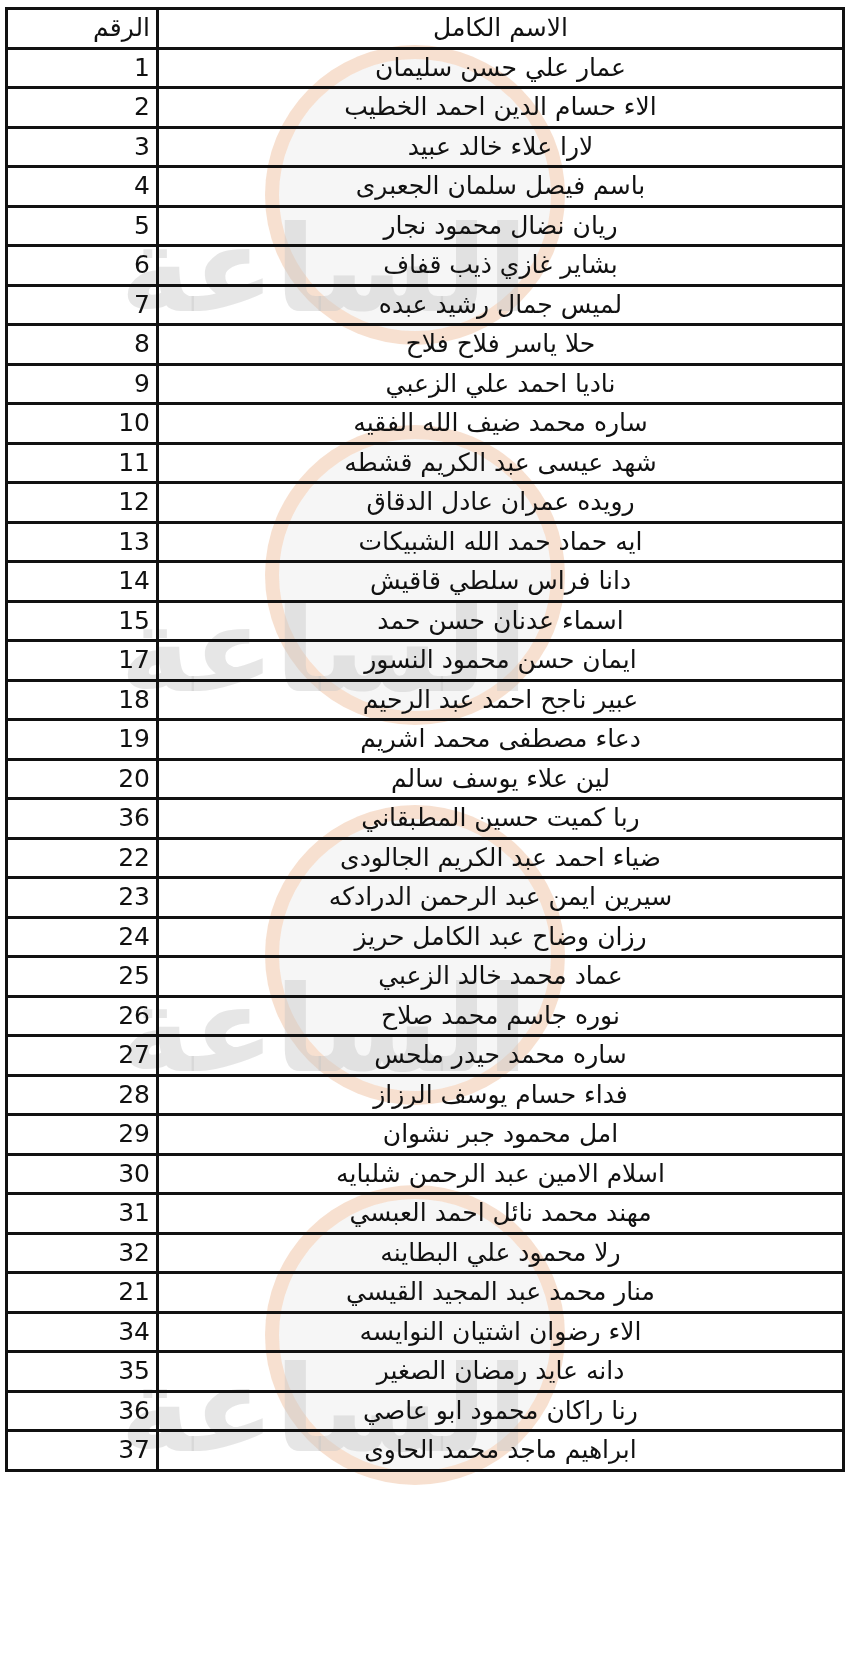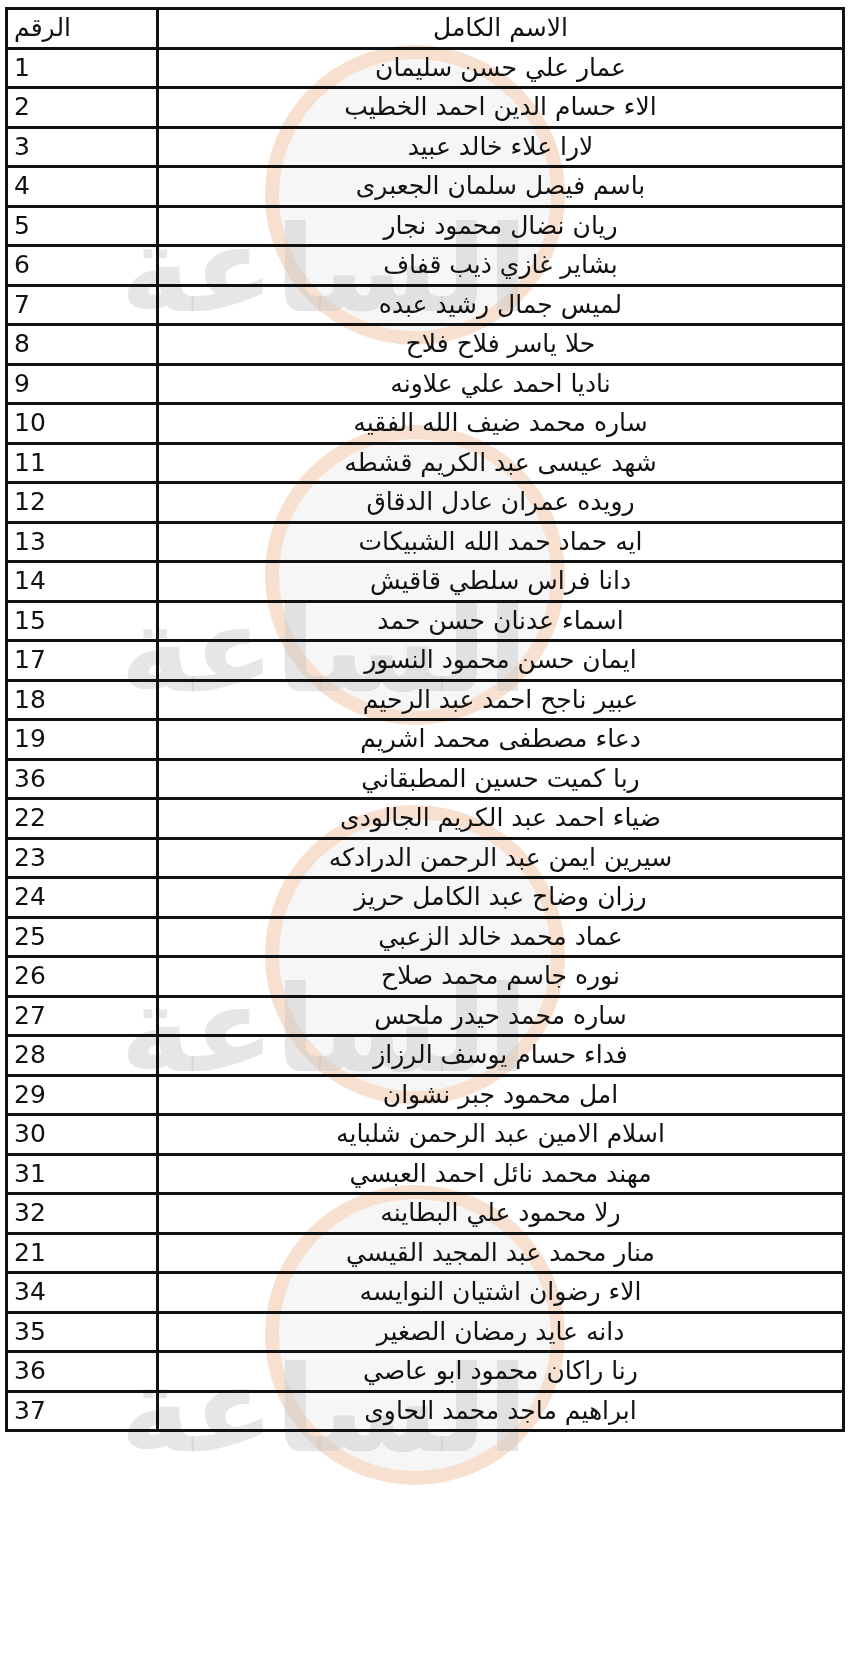--- a/index.html
+++ b/index.html
@@ -10,21 +10,21 @@
               border: 14px solid rgba(250, 170, 110, 0.28);
               background: rgba(235, 235, 235, 0.45); box-sizing: border-box; }
   .wm-text { font-size: 120px; font-weight: bold; color: rgba(200,200,200,0.45);
              font-family: "DejaVu Sans", sans-serif; }
   table.roster { position: absolute; left: 5px; top: 7px; width: 840px;
                  border-collapse: collapse; z-index: 1; table-layout: fixed; }
   table.roster td, table.roster th {
     border: 3px solid #111; height: 36.5px; padding: 0 6px;
     font-size: 25px; color: #111; font-weight: normal; white-space: nowrap;
     overflow: hidden; line-height: 36px; }
-  .col-num { width: 136px; text-align: left; }
+  .col-num { width: 136px; text-align: right; }
   .col-name { text-align: center; direction: rtl; }
 </style>
 </head>
 <body>
 
 <div class="wm wm-clock" style="left:265px; top:45px;"></div>
 <div class="wm wm-text" style="left:120px; top:200px;">الساعة</div>
 <div class="wm wm-clock" style="left:265px; top:425px;"></div>
 <div class="wm wm-text" style="left:120px; top:580px;">الساعة</div>
 <div class="wm wm-clock" style="left:265px; top:805px;"></div>
@@ -67,21 +67,21 @@
       <tr>
         <td class="col-num">7</td>
         <td class="col-name">لميس جمال رشيد عبده</td>
       </tr>
       <tr>
         <td class="col-num">8</td>
         <td class="col-name">حلا ياسر فلاح فلاح</td>
       </tr>
       <tr>
         <td class="col-num">9</td>
-        <td class="col-name">ناديا احمد علي علاونه</td>
+        <td class="col-name">ناديا احمد علي الزعبي</td>
       </tr>
       <tr>
         <td class="col-num">10</td>
         <td class="col-name">ساره محمد ضيف الله الفقيه</td>
       </tr>
       <tr>
         <td class="col-num">11</td>
         <td class="col-name">شهد عيسى عبد الكريم قشطه</td>
       </tr>
       <tr>
@@ -104,20 +104,24 @@
         <td class="col-num">17</td>
         <td class="col-name">ايمان حسن محمود النسور</td>
       </tr>
       <tr>
         <td class="col-num">18</td>
         <td class="col-name">عبير ناجح احمد عبد الرحيم</td>
       </tr>
       <tr>
         <td class="col-num">19</td>
         <td class="col-name">دعاء مصطفى محمد اشريم</td>
+      </tr>
+      <tr>
+        <td class="col-num">20</td>
+        <td class="col-name">لين علاء يوسف سالم</td>
       </tr>
       <tr>
         <td class="col-num">36</td>
         <td class="col-name">ربا كميت حسين المطبقاني</td>
       </tr>
       <tr>
         <td class="col-num">22</td>
         <td class="col-name">ضياء احمد عبد الكريم الجالودى</td>
       </tr>
       <tr>

